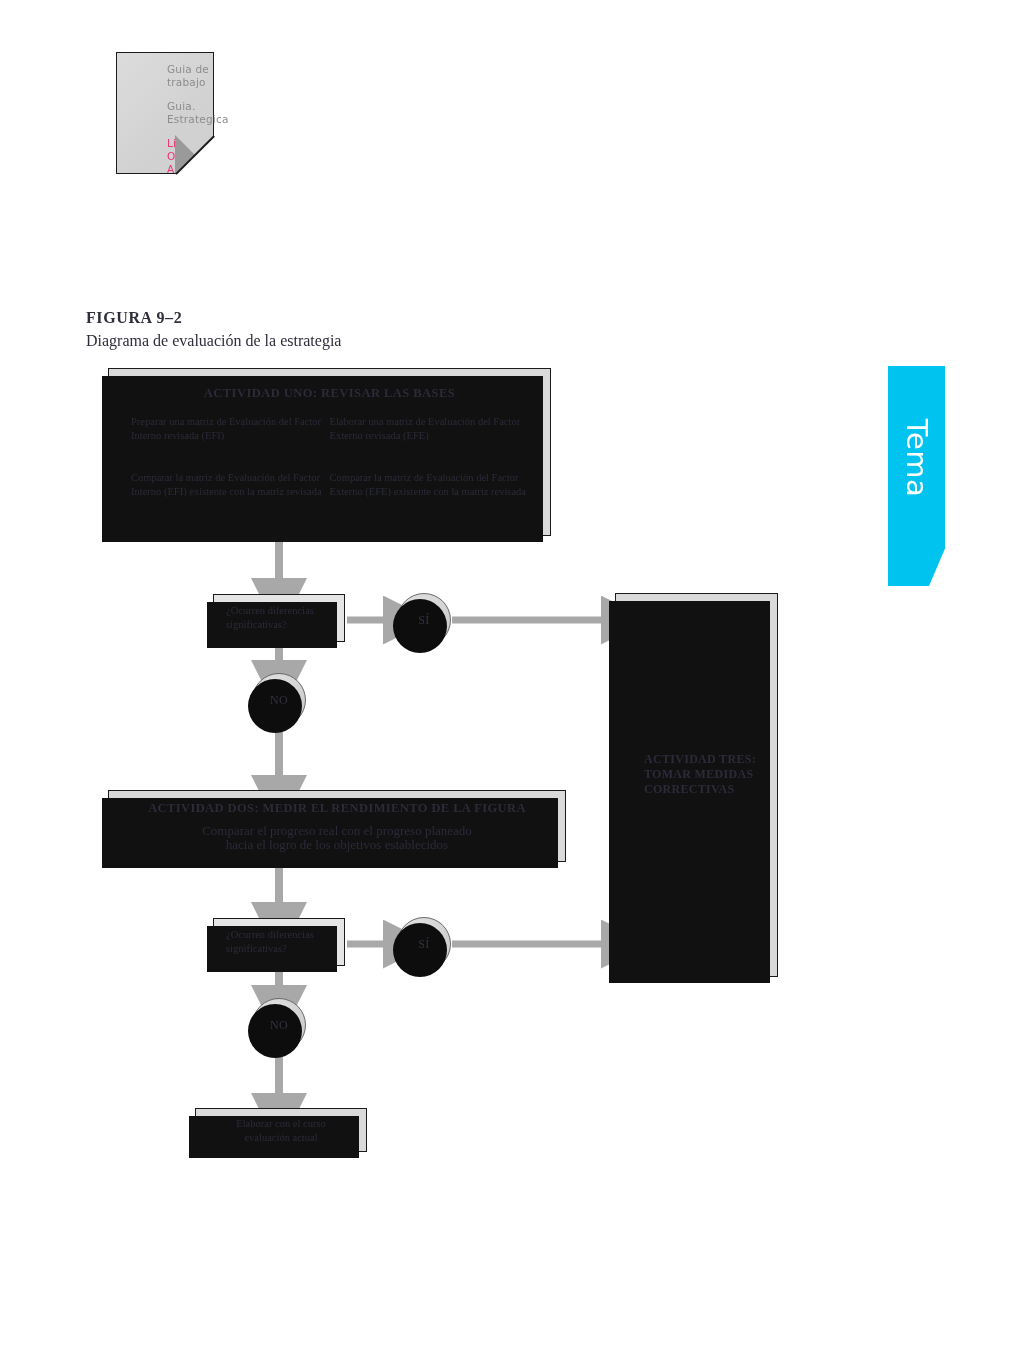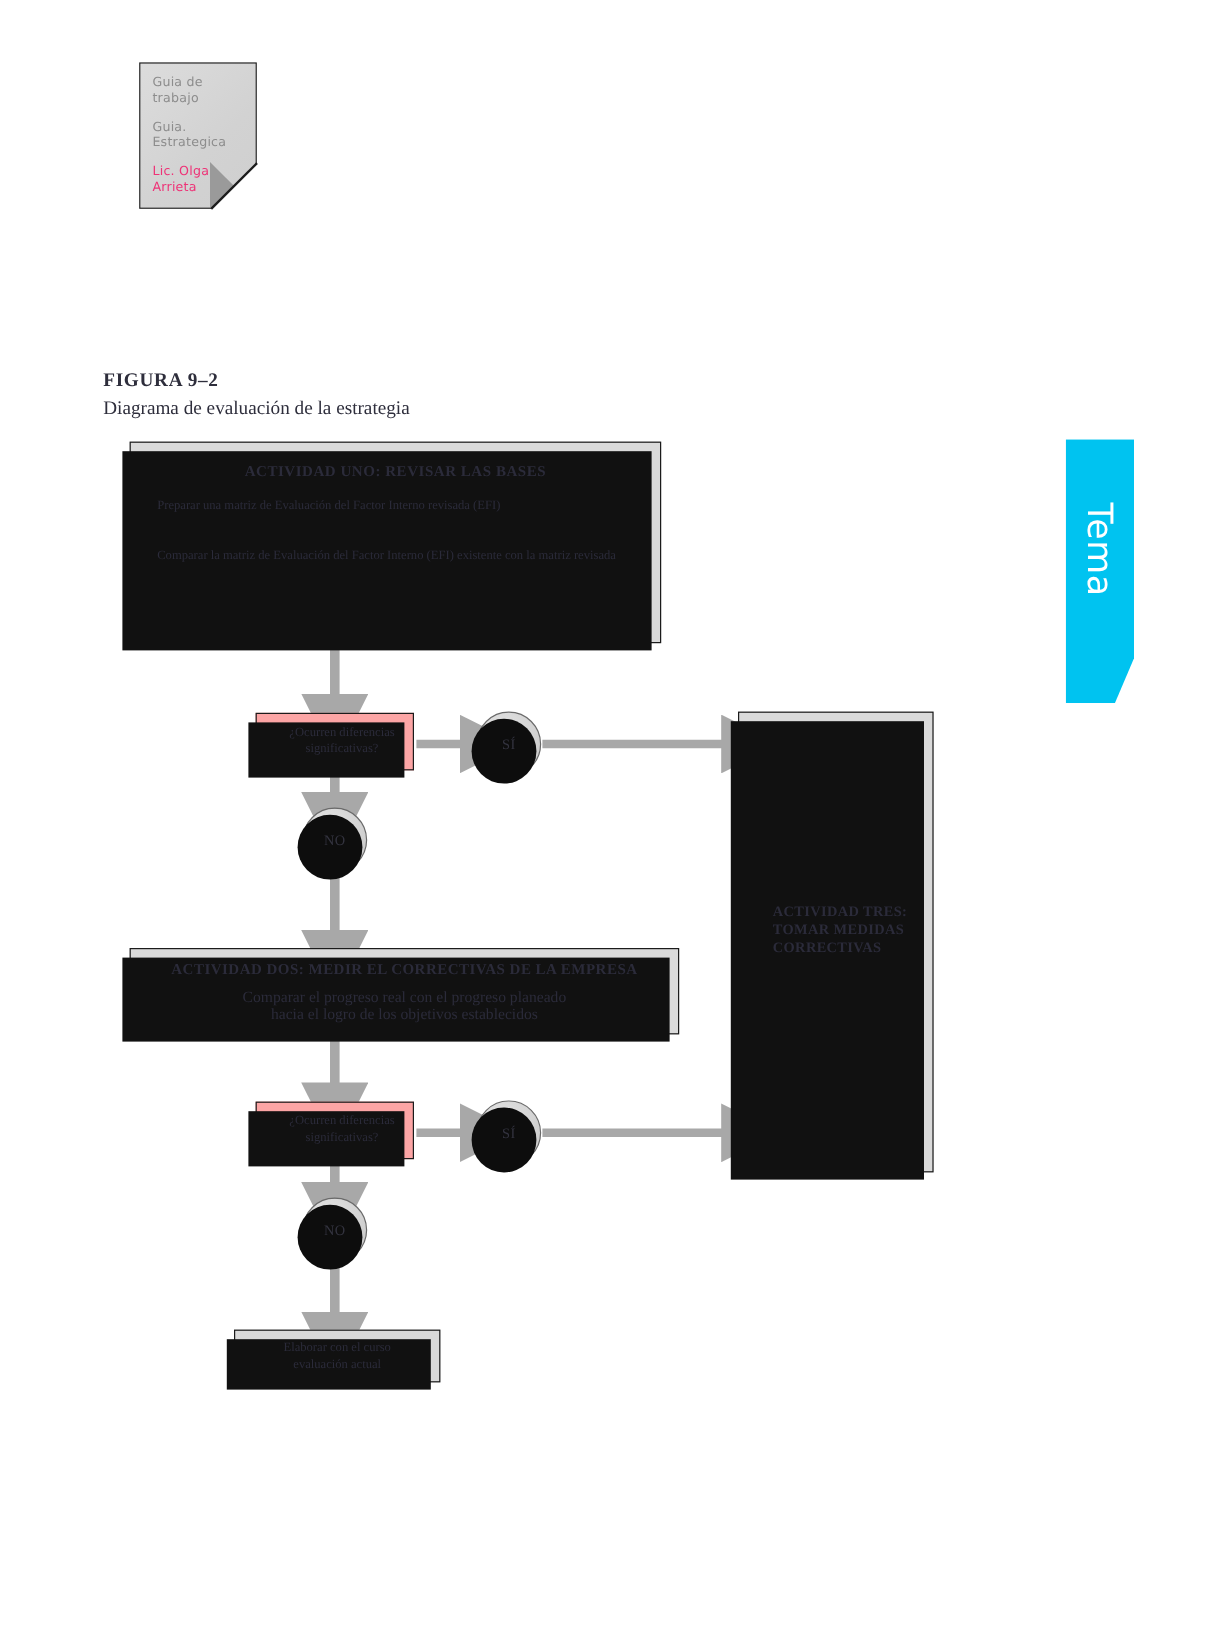--- a/index.html
+++ b/index.html
@@ -26,20 +26,21 @@
     border: 1.5px solid #1c1c1c;
     box-sizing: border-box;
     font-family: "DejaVu Sans", sans-serif;
   }
   #sticky-note .note-body {
     padding: 10px 2px 0 10px;
     font-size: 10.5px;
     line-height: 13px;
     color: #8d8d8d;
     letter-spacing: .2px;
+    margin-left: 40px;
   }
   #sticky-note .note-line { white-space: pre-line; }
   #sticky-note .note-gap { height: 11px; }
   #sticky-note .note-author {
     color: #ee3377;
     margin-top: 0px;
   }
   
   #note-fold {
     position: absolute;
@@ -118,22 +119,21 @@
     content: "";
     position: absolute;
     left: -7px;
     top: 7px;
     width: 100%;
     height: 100%;
     background: #111111;
     z-index: -1;
   }
   .node-light {
-    background: #fca5a5;
-    text-align: center;
+    background: #e5e5e5;
   }
 
   
   #activity-one {
     left: 108px;
     top: 368px;
     width: 443px;
     height: 168px;
     padding: 16px 22px 0 22px;
   }
@@ -322,37 +322,41 @@
     <line x1="279" y1="1053" x2="279" y2="1101" stroke="#a8a8a8" stroke-width="8" marker-end="url(#ah)"></line>
   </svg>
 
   <div class="node" id="activity-one">
     <div class="act-title">ACTIVIDAD UNO: REVISAR LAS BASES</div>
     <div class="act-cols">
       <div class="act-col">
         <div>Preparar una matriz de Evaluación del Factor Interno revisada (EFI)</div>
         <div class="para2">Comparar la matriz de Evaluación del Factor Interno (EFI) existente con la matriz revisada</div>
       </div>
+      <div class="act-col">
+        <div>Elaborar una matriz de Evaluación del Factor Externo revisada (EFE)</div>
+        <div class="para2">Comparar la matriz de Evaluación del Factor Externo (EFE) existente con la matriz revisada</div>
+      </div>
     </div>
   </div>
 
   <div class="node node-light decision" id="decision-one">
     <span>¿Ocurren diferencias significativas?</span>
   </div>
 
   <div class="circle" id="circle-si-one">
     <span>SÍ</span>
   </div>
 
   <div class="circle" id="circle-no-one">
     <span>NO</span>
   </div>
 
   <div class="node" id="activity-two">
-    <div class="act-title">ACTIVIDAD DOS: MEDIR EL CORRECTIVAS DE LA EMPRESA</div>
+    <div class="act-title">ACTIVIDAD DOS: MEDIR EL RENDIMIENTO DE LA FIGURA</div>
     <div class="act-sub">Comparar el progreso real con el progreso planeado</div>
     <div class="act-sub" style="margin-top:0">hacia el logro de los objetivos establecidos</div>
   </div>
 
   <div class="node node-light decision" id="decision-two">
     <span>¿Ocurren diferencias significativas?</span>
   </div>
 
   <div class="circle" id="circle-si-two">
     <span>SÍ</span>

